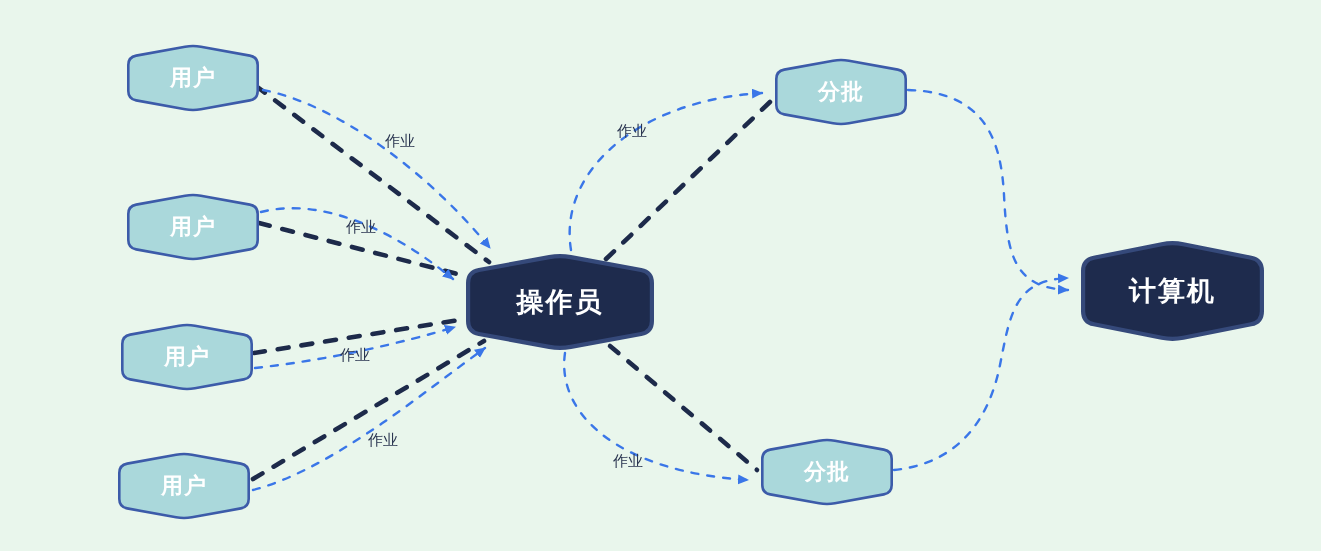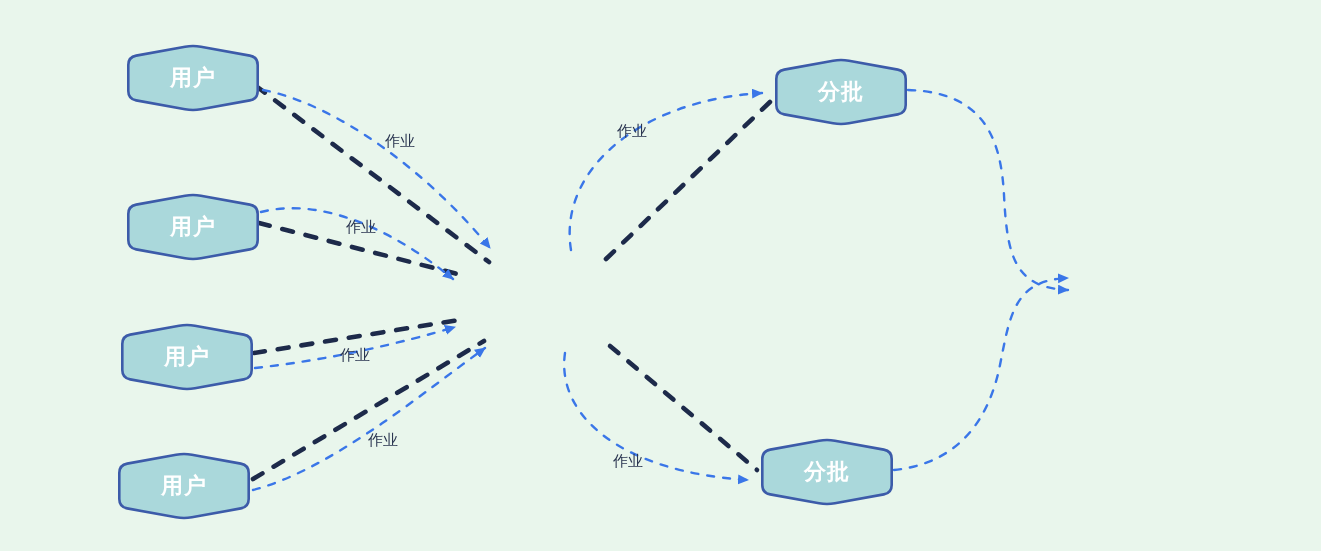--- a/index.html
+++ b/index.html
@@ -83,32 +83,44 @@
         <path d="M59.1 3.7 Q67.0 2.3 74.9 3.7 L123.8 12.6 Q131.7 14.0 131.7 22.0 L131.7 48.0 Q131.7 56.0 123.8 57.4 L74.9 66.3 Q67.0 67.7 59.1 66.3 L10.2 57.4 Q2.3 56.0 2.3 48.0 L2.3 22.0 Q2.3 14.0 10.2 12.6 Z" fill="#aad8db" stroke="#3c5ba9" stroke-width="2.6" stroke-linejoin="round"></path>
       </svg>
     <span class="node-label">用户</span>
   </div>
   <div class="node small light" style="left:117px;top:451px;width:134px;height:70px">
       <svg width="134" height="70">
         <path d="M59.1 3.7 Q67.0 2.3 74.9 3.7 L123.8 12.6 Q131.7 14.0 131.7 22.0 L131.7 48.0 Q131.7 56.0 123.8 57.4 L74.9 66.3 Q67.0 67.7 59.1 66.3 L10.2 57.4 Q2.3 56.0 2.3 48.0 L2.3 22.0 Q2.3 14.0 10.2 12.6 Z" fill="#aad8db" stroke="#3c5ba9" stroke-width="2.6" stroke-linejoin="round"></path>
       </svg>
     <span class="node-label">用户</span>
   </div>
+  <div class="node large dark" style="left:465px;top:252px;width:190px;height:100px">
+      <svg width="190" height="100">
+        <path d="M84.2 5.1 Q95.0 3.1 105.8 5.1 L176.1 18.0 Q186.9 20.0 186.9 31.0 L186.9 69.0 Q186.9 80.0 176.1 82.0 L105.8 94.9 Q95.0 96.9 84.2 94.9 L13.9 82.0 Q3.1 80.0 3.1 69.0 L3.1 31.0 Q3.1 20.0 13.9 18.0 Z" fill="#1e2b4d" stroke="#35497a" stroke-width="4.2" stroke-linejoin="round"></path>
+      </svg>
+    <span class="node-label">操作员</span>
+  </div>
   <div class="node small light" style="left:774px;top:57px;width:134px;height:70px">
       <svg width="134" height="70">
         <path d="M59.1 3.7 Q67.0 2.3 74.9 3.7 L123.8 12.6 Q131.7 14.0 131.7 22.0 L131.7 48.0 Q131.7 56.0 123.8 57.4 L74.9 66.3 Q67.0 67.7 59.1 66.3 L10.2 57.4 Q2.3 56.0 2.3 48.0 L2.3 22.0 Q2.3 14.0 10.2 12.6 Z" fill="#aad8db" stroke="#3c5ba9" stroke-width="2.6" stroke-linejoin="round"></path>
       </svg>
     <span class="node-label">分批</span>
   </div>
   <div class="node small light" style="left:760px;top:437px;width:134px;height:70px">
       <svg width="134" height="70">
         <path d="M59.1 3.7 Q67.0 2.3 74.9 3.7 L123.8 12.6 Q131.7 14.0 131.7 22.0 L131.7 48.0 Q131.7 56.0 123.8 57.4 L74.9 66.3 Q67.0 67.7 59.1 66.3 L10.2 57.4 Q2.3 56.0 2.3 48.0 L2.3 22.0 Q2.3 14.0 10.2 12.6 Z" fill="#aad8db" stroke="#3c5ba9" stroke-width="2.6" stroke-linejoin="round"></path>
       </svg>
     <span class="node-label">分批</span>
   </div>
+  <div class="node large dark" style="left:1080px;top:239px;width:185px;height:104px">
+      <svg width="185" height="104">
+        <path d="M81.7 5.2 Q92.5 3.1 103.3 5.2 L171.1 18.7 Q181.9 20.8 181.9 31.8 L181.9 72.2 Q181.9 83.2 171.1 85.3 L103.3 98.8 Q92.5 100.9 81.7 98.8 L13.9 85.3 Q3.1 83.2 3.1 72.2 L3.1 31.8 Q3.1 20.8 13.9 18.7 Z" fill="#1e2b4d" stroke="#35497a" stroke-width="4.2" stroke-linejoin="round"></path>
+      </svg>
+    <span class="node-label">计算机</span>
+  </div>
 
   <div class="edge-label" style="left:400px;top:141px">作业</div>
   <div class="edge-label" style="left:361px;top:227px">作业</div>
   <div class="edge-label" style="left:355px;top:355px">作业</div>
   <div class="edge-label" style="left:383px;top:440px">作业</div>
   <div class="edge-label" style="left:632px;top:131px">作业</div>
   <div class="edge-label" style="left:628px;top:461px">作业</div>
 
 </div>
 

